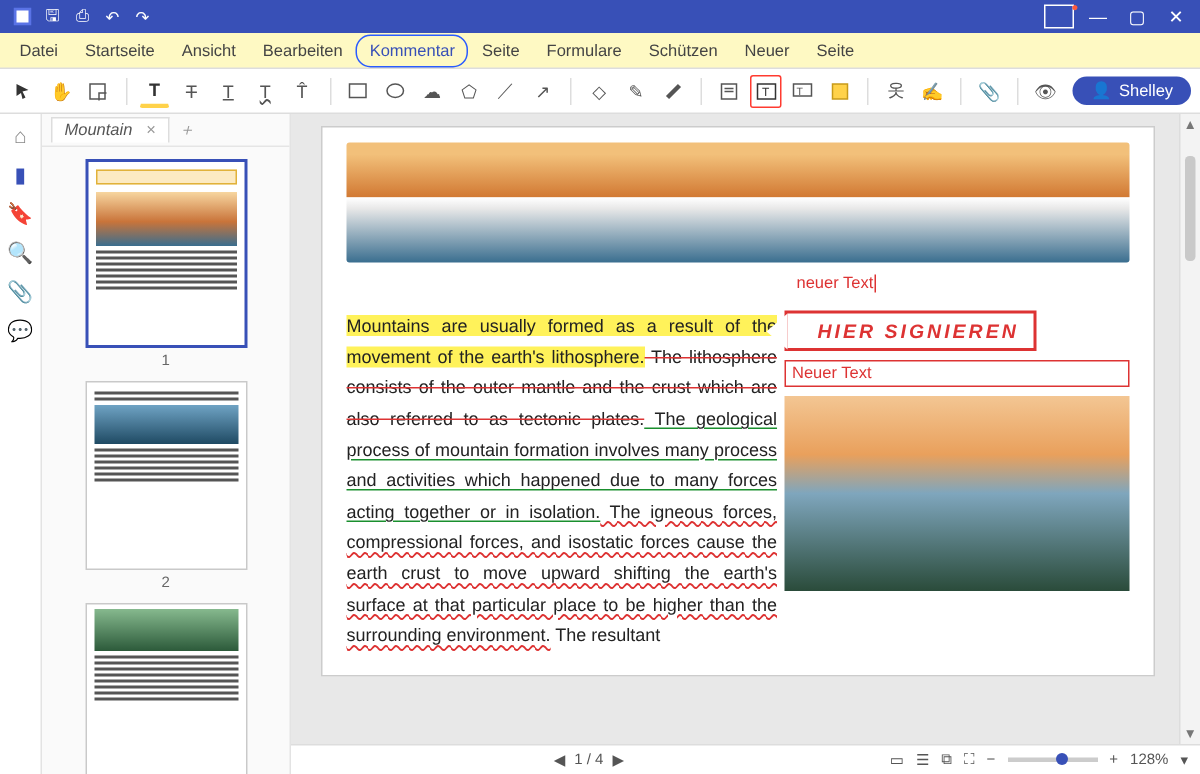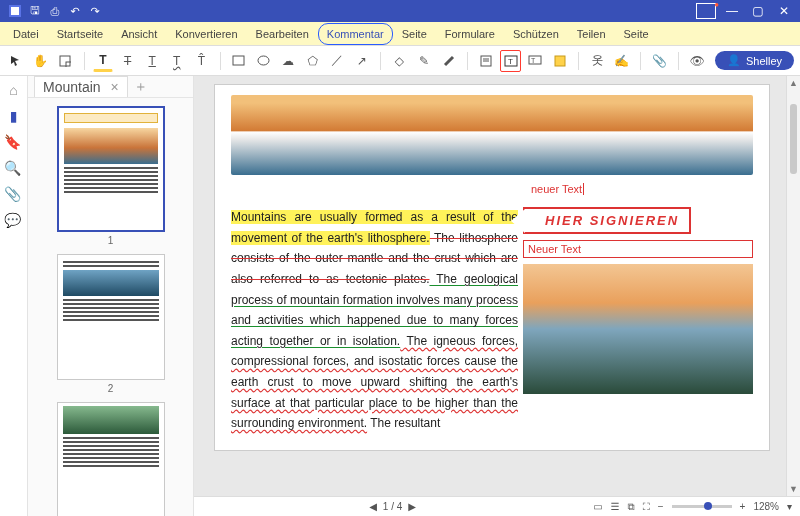--- a/index.html
+++ b/index.html
@@ -27,21 +27,21 @@
 .toolbar .sep { width: 1px; height: 18px; background: #ddd; margin: 0 4px; }
 .toolbar .spacer { flex: 1; }
 .toolbar .user { background: #3850b7; color: #fff; border-radius: 12px; padding: 3px 12px; font-size: 11px; display: flex; align-items: center; gap: 5px; cursor:pointer;}
 
 
 .work { flex: 1; display: flex; min-height: 0; }
 .railL { width: 28px; background: #fff; border-right: 1px solid #e3e3e3; display: flex; flex-direction: column; align-items: center; padding-top: 6px; gap: 10px; color: #888; font-size: 14px; }
 .railL span { cursor: pointer; }
 .railL span.active{ color:#3850b7;}
 .sidebar { width: 166px; background: #fafafa; border-right: 1px solid #e3e3e3; display: flex; flex-direction: column; }
-.sidebar .tabrow { height: 22px; display:flex; align-items:center; font-size:14px; padding:0 6px; border-bottom:1px solid #e5e5e5; color:#555;}
+.sidebar .tabrow { height: 22px; display:flex; align-items:center; font-size:11px; padding:0 6px; border-bottom:1px solid #e5e5e5; color:#555;font-style:italic;}
 .sidebar .tabrow .tab{ padding:2px 8px; background:#fff; border:1px solid #ddd; border-bottom:none;}
 .sidebar .tabrow .tab .x{ margin-left:6px; color:#999; cursor:pointer;}
 .sidebar .tabrow .plus{ margin-left:6px; color:#999; cursor:pointer;}
 .sidebar .head { display:flex; align-items:center; justify-content:space-between; padding:4px 8px; font-size:11px; color:#555; border-bottom:1px solid #eee;}
 .sidebar .head .x{ cursor:pointer; color:#999;}
 .sidebar .thumbs { flex:1; overflow:auto; padding:8px 0; }
 .thumb { width: 108px; margin: 0 auto 8px; }
 .thumb .pg { width:108px; height:126px; background:#fff; border:1px solid #c9c9c9; position:relative; overflow:hidden;}
 .thumb.sel .pg{ border:2px solid #3850b7;}
 .thumb .num{ text-align:center; font-size:10px; color:#666; margin-top:3px;}
@@ -105,27 +105,26 @@
     <span>—</span>
     <span>▢</span>
     <span>✕</span>
   </div>
 </div>
 
 <div class="menubar">
   <div class="item">Datei</div>
   <div class="item">Startseite</div>
   <div class="item">Ansicht</div>
-  <div class="item">Konvertieren</div>
   <div class="item">Bearbeiten</div>
   <div class="item active">Kommentar</div>
   <div class="item">Seite</div>
   <div class="item">Formulare</div>
   <div class="item">Schützen</div>
-  <div class="item">Teilen</div>
+  <div class="item">Neuer</div>
   <div class="item">Seite</div>
 </div>
 
 <div class="toolbar">
   <div class="tbtn">
       <svg width="12" height="12">
         <path d="M1 1 L9 5 L5 6 L7 10 L5 11 L4 7 L1 9 Z" fill="#333"></path>
       </svg>
     </div>
   <div class="tbtn">✋</div>

